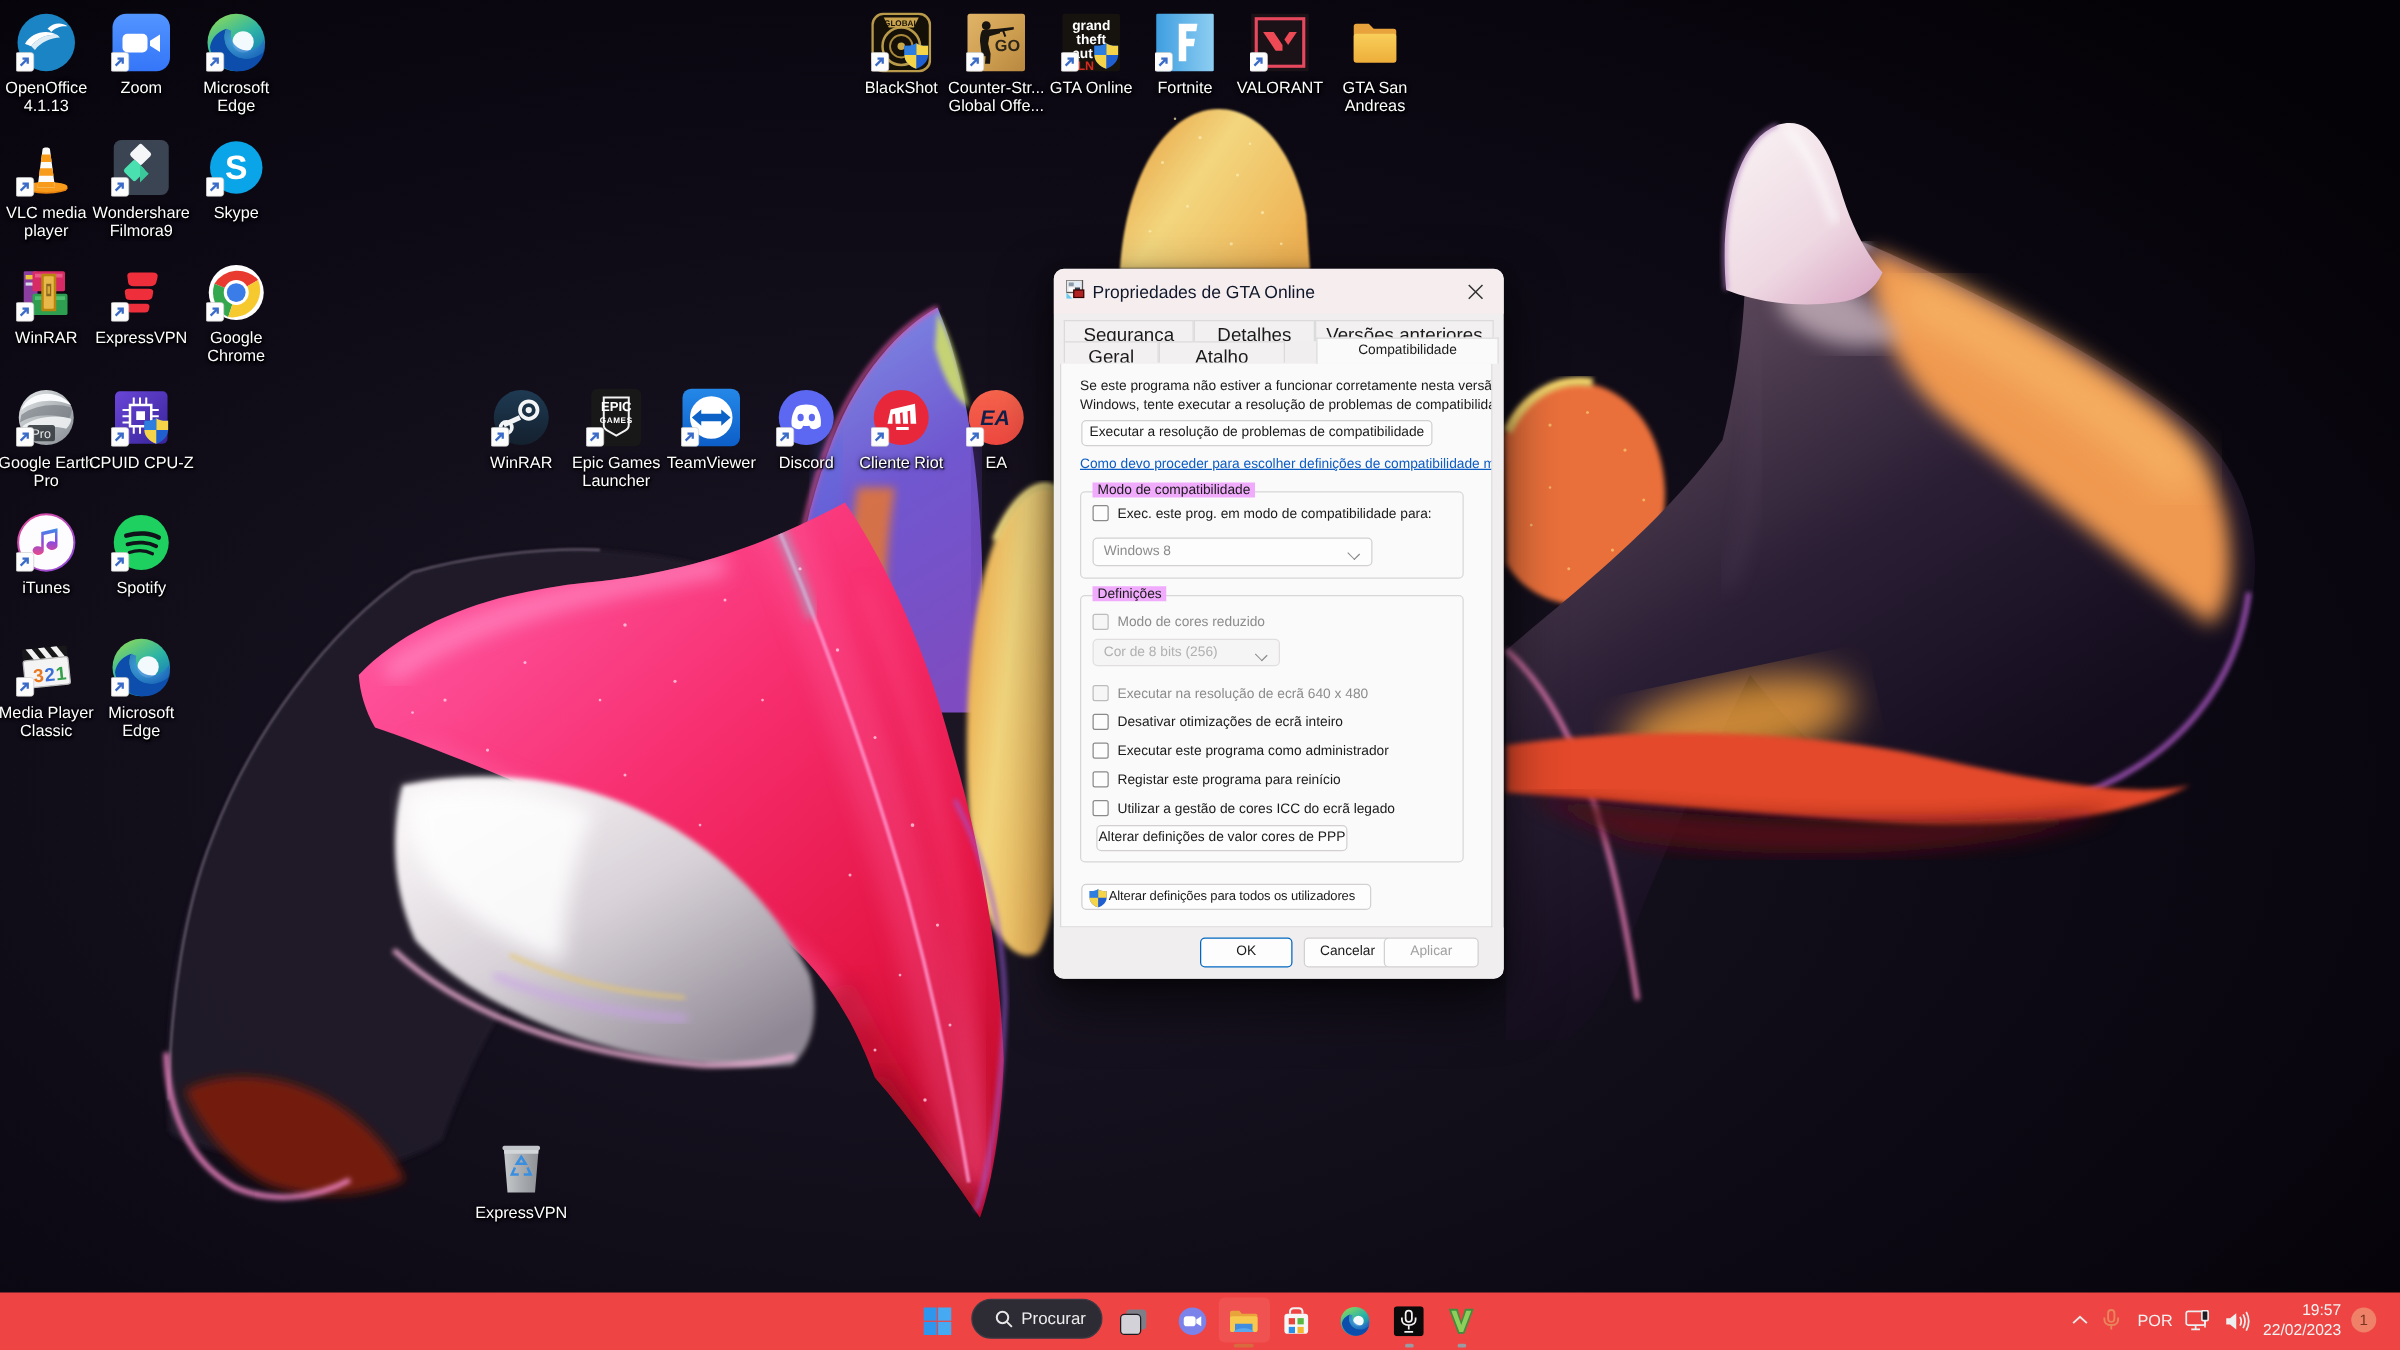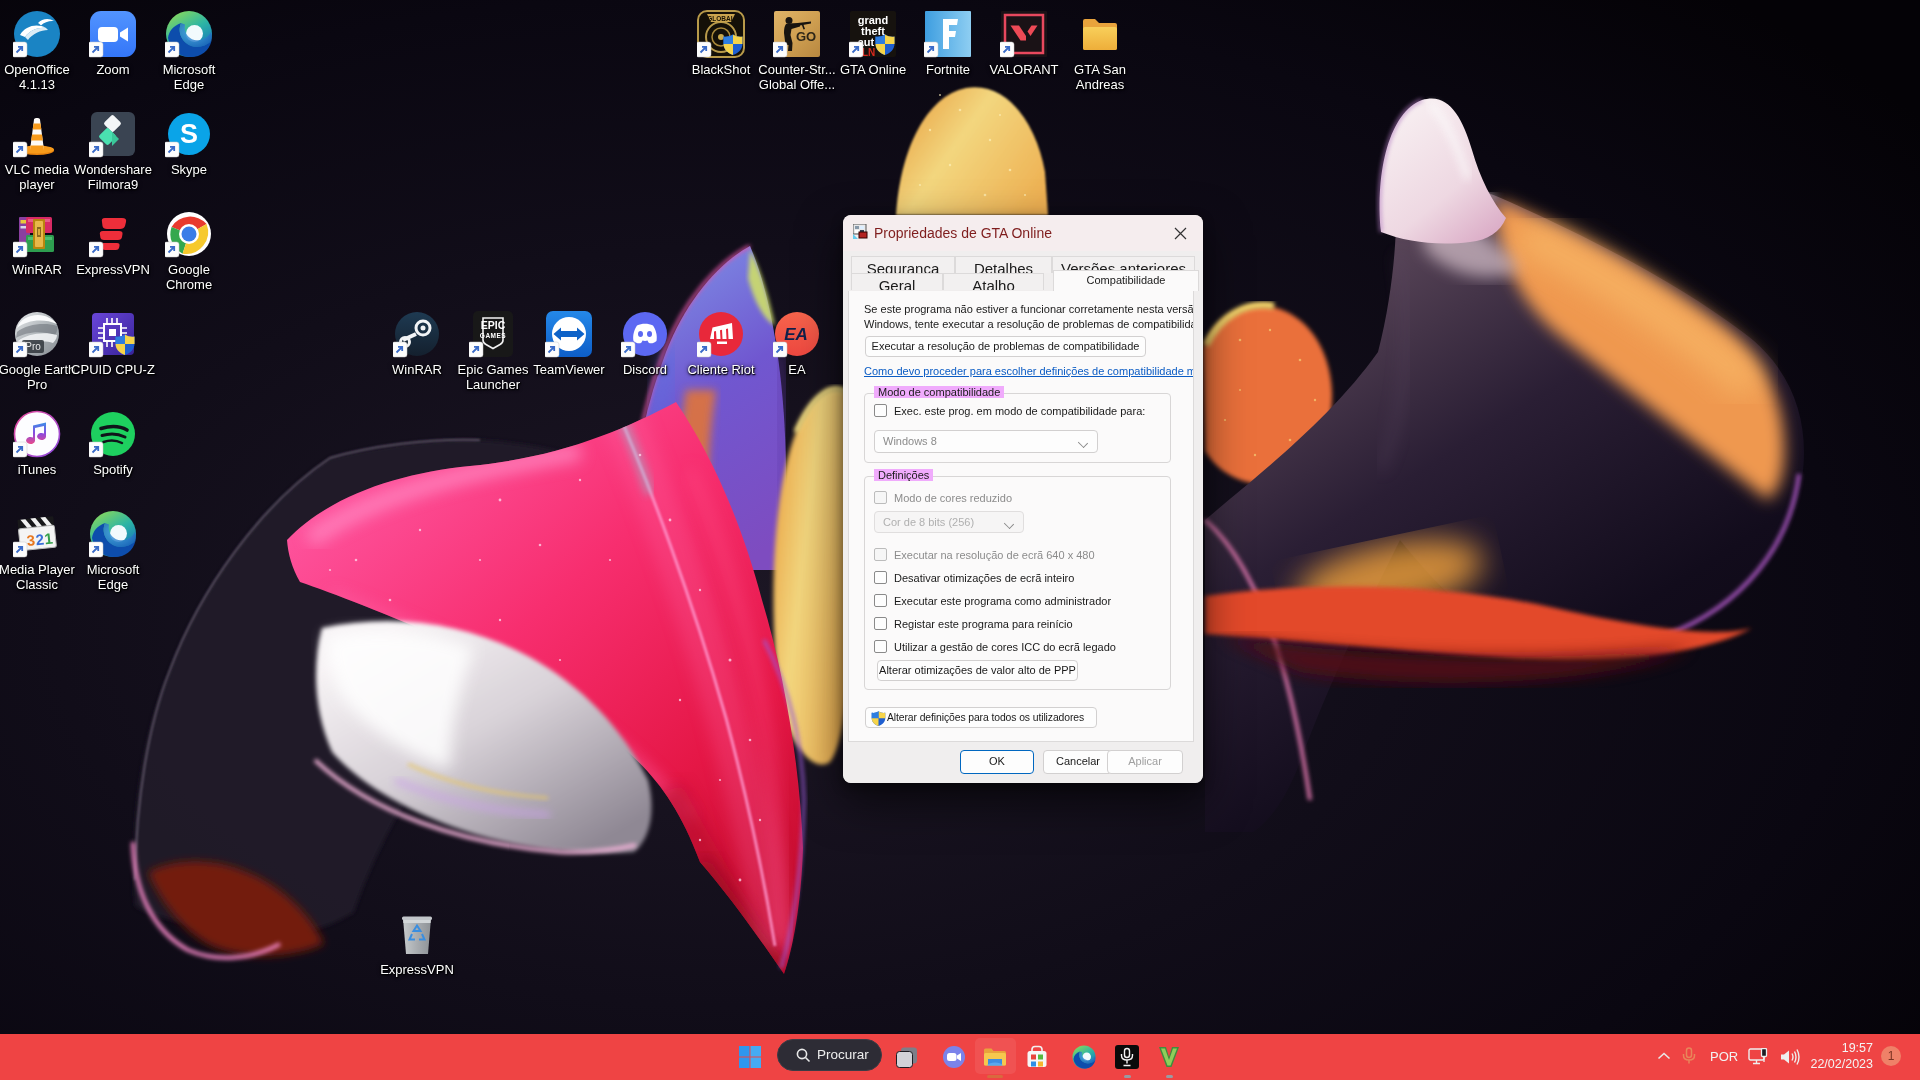--- a/index.html
+++ b/index.html
@@ -4,21 +4,21 @@
 *{margin:0;padding:0;box-sizing:border-box}
 html,body{width:1920px;height:1080px;overflow:hidden;background:#08060c;font-family:"Liberation Sans",sans-serif}
 #desk{position:absolute;inset:0;width:1920px;height:1080px}
 #wall{position:absolute;left:0;top:0}
 .di{position:absolute;width:100px;text-align:center;color:#fff;font-size:13px;line-height:15px}
 .di .ic{position:relative;width:48px;height:48px;margin:2px auto}
 .di .lb{margin-top:4px;text-shadow:0 1px 2px rgba(0,0,0,.9),0 0 4px rgba(0,0,0,.8),1px 1px 1px rgba(0,0,0,.9)}
 
 #dlg{position:absolute;left:843px;top:215px;width:360px;height:568px;background:#f0eeee;border-radius:8px;box-shadow:0 18px 45px rgba(0,0,0,.6),0 4px 12px rgba(0,0,0,.4);font-size:11px;color:#1a1a1a;overflow:hidden}
 #dlgTitle{position:absolute;left:0;top:0;width:100%;height:36px;background:#f5edee;border-radius:8px 8px 0 0}
-#dlgTitle .ttxt{position:absolute;left:31px;top:10px;font-size:14px;color:#7f1d1d}
+#dlgTitle .ttxt{position:absolute;left:31px;top:10px;font-size:14px;color:#0f172a}
 #dlgX{position:absolute;right:9px;top:4px;width:28px;height:28px;text-align:center;line-height:28px;font-size:15px;color:#222}
 .tabr{position:absolute;display:flex}
 .tab{background:#f2f0f0;border:1px solid #dcdada;border-bottom:none;text-align:center;font-size:15px;padding-top:3px;height:17px;box-sizing:border-box;white-space:nowrap;overflow:hidden}
 .tabsel{background:#fbfafa;position:absolute;z-index:3;border:1px solid #dcdada;border-bottom:none;text-align:center;font-size:11px}
 #dpage{position:absolute;left:5px;top:76px;width:346px;height:451px;background:#fbfafa;border:1px solid #dcdada;border-top:none;overflow:hidden}
 .gbox{position:absolute;border:1px solid #d8d6d6;border-radius:4px}
 .gbox .glab{position:absolute;left:9px;top:-8px;background:#f0abfc;padding:0 4px;font-size:11px;white-space:nowrap}
 .cbrow{position:absolute;display:flex;align-items:center;font-size:11px;white-space:nowrap}
 .cb{width:13px;height:13px;border:1px solid #8a8a8a;border-radius:2px;background:#fdfdfd;margin-right:7px;flex:none}
 .cb.dis{border-color:#bcbcbc;background:#f6f6f6}
@@ -609,21 +609,21 @@
   <div id="dlgX"><svg width="13" height="13" viewBox="0 0 13 13" style="margin-top:8px">
             <path d="M 1,1 L 12,12 M 12,1 L 1,12" stroke="#333" stroke-width="1.2"></path>
           </svg></div>
  </div>
  <div class="tabr" style="left:8px;top:41px">
   <div class="tab" style="width:104px">Segurança</div>
         <div class="tab" style="width:97px">Detalhes</div>
         <div class="tab" style="width:143px">Versões anteriores</div>
  </div>
  <div class="tabr" style="left:8px;top:58px">
-  <div class="tab" style="width:92px">Geral</div>
+  <div class="tab" style="width:76px">Geral</div>
         <div class="tab" style="width:101px">Atalho</div>
  </div>
  <div class="tabsel" style="left:210px;top:55px;width:146px;height:21px;padding-top:3px">Compatibilidade</div>
  <div id="dpage">
   <div style="position:absolute;left:15px;top:12px;width:400px;white-space:nowrap">Se este programa não estiver a funcionar corretamente nesta versão d</div>
   <div style="position:absolute;left:15px;top:27px;width:400px;white-space:nowrap">Windows, tente executar a resolução de problemas de compatibilidade</div>
   <div class="wbtn" style="left:16px;top:45px;width:281px;height:21px;padding-top:3px">Executar a resolução de problemas de compatibilidade</div>
   <div style="position:absolute;left:15px;top:74px;width:400px;white-space:nowrap"><span class="link">Como devo proceder para escolher definições de compatibilidade man</span></div>
   <div class="gbox" style="left:15px;top:102px;width:307px;height:70px">
    <div class="glab">Modo de compatibilidade</div>
@@ -638,21 +638,21 @@
           </div>
    <div class="dsel dis" style="left:9px;top:34px;width:150px;height:22px">Cor de 8 bits (256)</div>
    <div class="cbrow" style="left:9px;top:71px">
             <div class="cb dis"></div>
             <span class="gtx">Executar na resolução de ecrã 640 x 480</span>
           </div>
    <div class="cbrow" style="left:9px;top:94px"><div class="cb"></div>Desativar otimizações de ecrã inteiro</div>
    <div class="cbrow" style="left:9px;top:117px"><div class="cb"></div>Executar este programa como administrador</div>
    <div class="cbrow" style="left:9px;top:140px"><div class="cb"></div>Registar este programa para reinício</div>
    <div class="cbrow" style="left:9px;top:163px"><div class="cb"></div>Utilizar a gestão de cores ICC do ecrã legado</div>
-   <div class="wbtn" style="left:12px;top:183px;width:201px;height:21px;padding-top:3px">Alterar otimizações de valor alto de PPP</div>
+   <div class="wbtn" style="left:12px;top:183px;width:201px;height:21px;padding-top:3px">Alterar definições de valor cores de PPP</div>
   </div>
   <div class="wbtn" style="left:16px;top:416px;width:232px;height:21px;padding-top:4px;text-align:left;padding-left:21px;font-size:10.4px;letter-spacing:-0.1px">
    <svg width="15" height="15" viewBox="0 0 20 21" style="position:absolute;left:5px;top:3px">
             <path d="M 10,0.5 C 13,2.5 16.5,3 19.5,2.5 L 19.5,10 C 19.5,15 15.5,19 10,21 C 4.5,19 0.5,15 0.5,10 L 0.5,2.5 C 3.5,3 7,2.5 10,0.5 Z" fill="#1f5fd0"></path>
             <path d="M 10,0.5 C 13,2.5 16.5,3 19.5,2.5 L 19.5,10 L 10,10 Z" fill="#f6d44a"></path>
             <path d="M 0.5,2.5 C 3.5,3 7,2.5 10,0.5 L 10,10 L 0.5,10 Z" fill="#2e7ee0"></path>
             <path d="M 0.5,10 L 10,10 L 10,21 C 4.5,19 0.5,15 0.5,10 Z" fill="#f6d44a"></path>
           </svg>
    Alterar definições para todos os utilizadores</div>
  </div>

